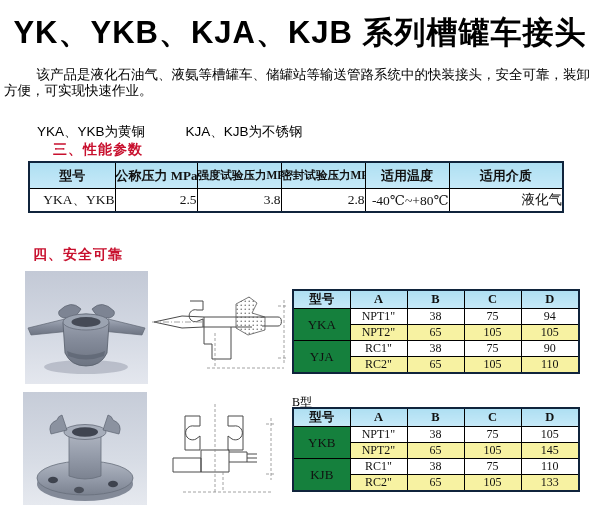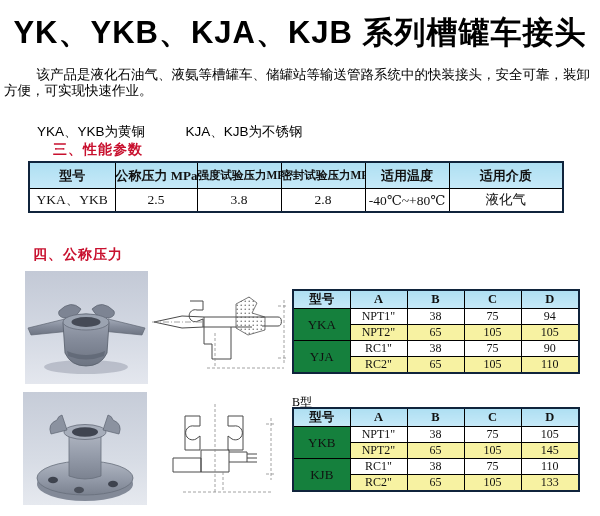--- a/index.html
+++ b/index.html
@@ -38,21 +38,21 @@
     position:absolute;left:28px;top:161px;width:534px;
     border:2px solid #10243c;
     font-family:"Liberation Serif","DejaVu Serif",serif;
   }
   .perf th,.perf td{border:1px solid #000;text-align:center;padding:0;overflow:hidden;white-space:nowrap;}
   .perf th{
     height:25px;font-size:13px;font-weight:bold;
     background:linear-gradient(#aedff2,#c6e9f8);
   }
   .perf th.small{font-size:11.5px;}
-  .perf td{height:22px;font-size:13.5px;background:#ffffff;}
+  .perf td{height:22px;font-size:13.5px;background:#ffffff;text-align:right;}
   .perf tr.row-yellow td{background:#f7f2a2;}
   
   .dim{
     position:absolute;width:286px;border:2px solid #10243c;
     font-family:"Liberation Serif","DejaVu Serif",serif;
   }
   .dim-a{left:292px;top:289px;}
   .dim-b{left:292px;top:407px;}
   .dim th,.dim td{border:1px solid #000;text-align:center;padding:0;overflow:hidden;white-space:nowrap;}
   .dim th{height:17px;font-size:12.5px;font-weight:bold;background:linear-gradient(#aedff2,#c6e9f8);}
@@ -104,21 +104,21 @@
         <td>YKA、YKB</td>
         <td>2.5</td>
         <td>3.8</td>
         <td>2.8</td>
         <td>-40℃~+80℃</td>
         <td>液化气</td>
       </tr>
     </tbody>
   </table>
 
-  <div class="sec-head sec4-head">四、公称压力</div>
+  <div class="sec-head sec4-head">四、安全可靠</div>
 
   <svg class="photo photo1" width="123" height="113" viewBox="0 0 123 113">
     <defs>
       <linearGradient id="bg1" x1="0" y1="0" x2="0" y2="1">
         <stop offset="0" stop-color="#c3c9d6"></stop>
           <stop offset="0.6" stop-color="#d5dae4"></stop>
           <stop offset="1" stop-color="#e4e7ee"></stop>
       </linearGradient>
       <linearGradient id="met1" x1="0" y1="0" x2="0" y2="1">
         <stop offset="0" stop-color="#a3aab8"></stop>

